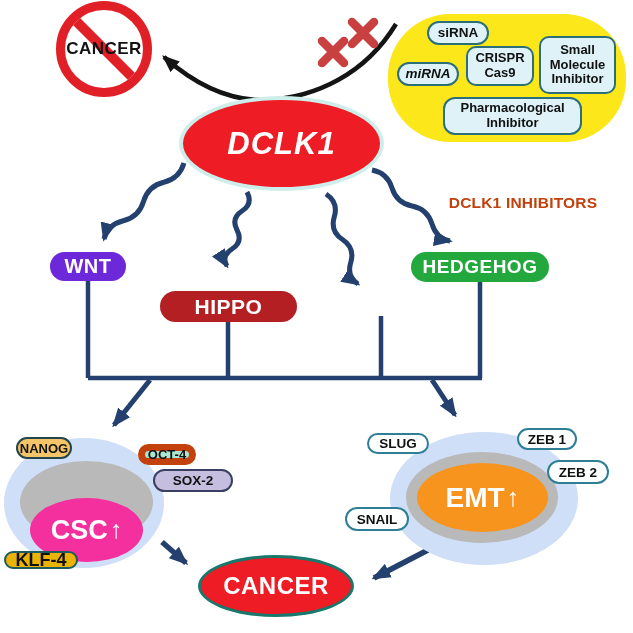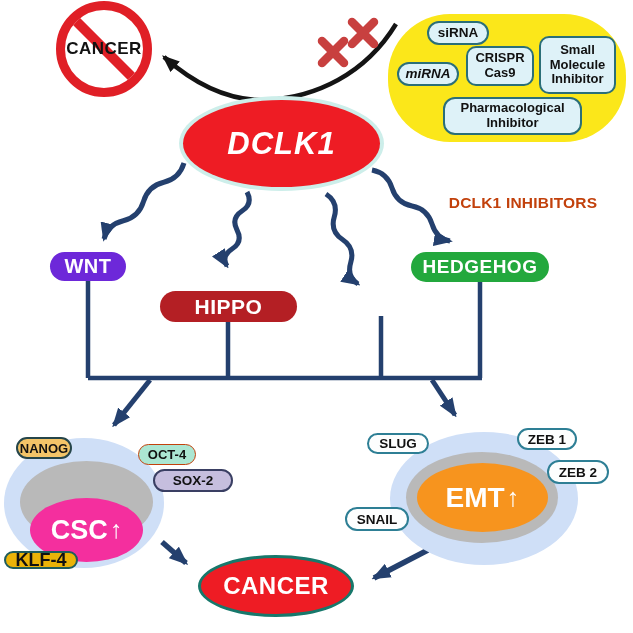--- a/index.html
+++ b/index.html
@@ -45,21 +45,21 @@
   .ring-csc{left:20px;top:461px;width:133px;height:82px;}
   .ring-emt{left:406px;top:452px;width:152px;height:91px;}
   .hub{border-radius:50%;color:#fff;z-index:4;}
   .hub-csc{left:30px;top:498px;width:113px;height:64px;background:#f42f9e;font-size:27px;}
   .hub-emt{left:417px;top:463px;width:131px;height:69px;background:#f7941e;font-size:28px;}
   .hub .up{font-size:.92em;margin-left:2px;}
 
   
   .mk{z-index:5;color:#111;border-radius:12px;}
   .mk-nanog{left:16px;top:437px;width:56px;height:22px;background:#f3c468;border:2px solid #25454a;font-size:13px;}
-  .mk-oct4{left:138px;top:444px;width:58px;height:21px;background:#abe6d2;border:1px solid #c2410c;font-size:13px;}
+  .mk-oct4{left:138px;top:444px;width:58px;height:21px;background:#abe6d2;border:7px solid #c2410c;font-size:13px;}
   .mk-sox2{left:153px;top:469px;width:80px;height:23px;background:#c6bede;border:2px solid #3a3f63;font-size:13.5px;}
   .mk-klf4{left:4px;top:551px;width:74px;height:18px;background:#eab308;border:2px solid #1f5c5c;font-size:18px;}
   .mk-white{background:#fdfefe;border:2.5px solid #2e7f95;}
   .mk-slug{left:367px;top:433px;width:62px;height:21px;font-size:13.5px;}
   .mk-zeb1{left:517px;top:428px;width:60px;height:22px;font-size:13.5px;}
   .mk-zeb2{left:547px;top:460px;width:62px;height:24px;font-size:13.5px;}
   .mk-snail{left:345px;top:507px;width:64px;height:24px;font-size:13.5px;}
 
   
   .cancer-node{left:198px;top:555px;width:156px;height:62px;background:#ee1c24;border:3px solid #17786b;

